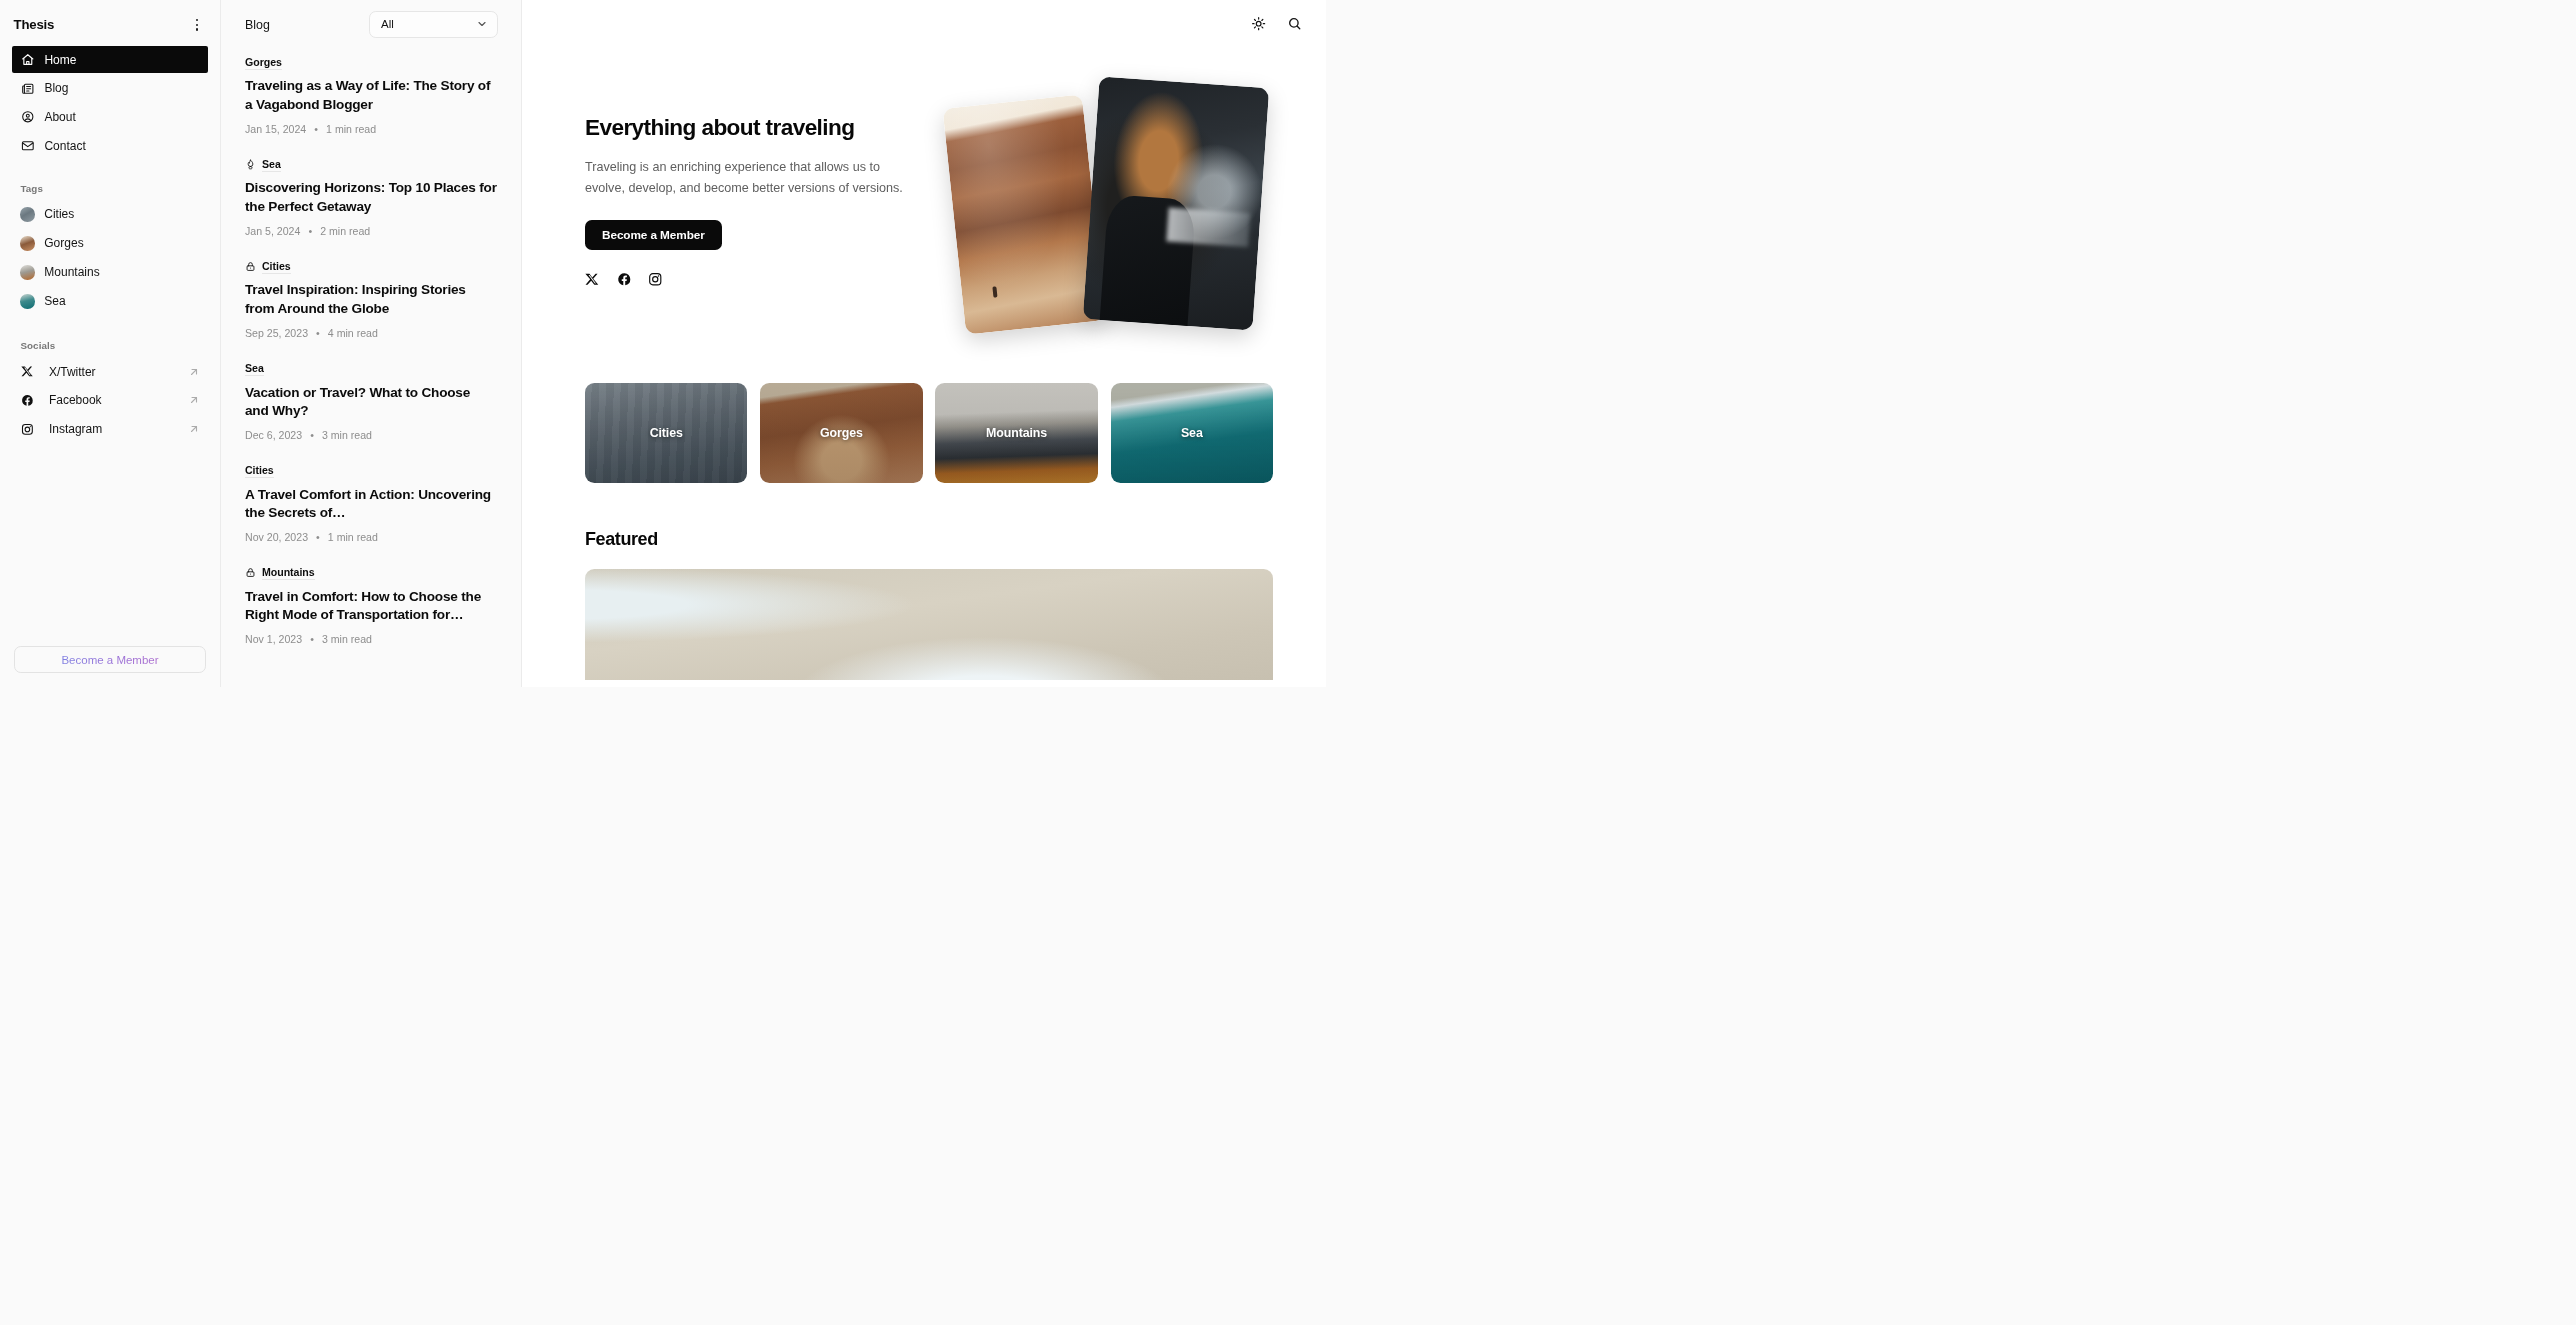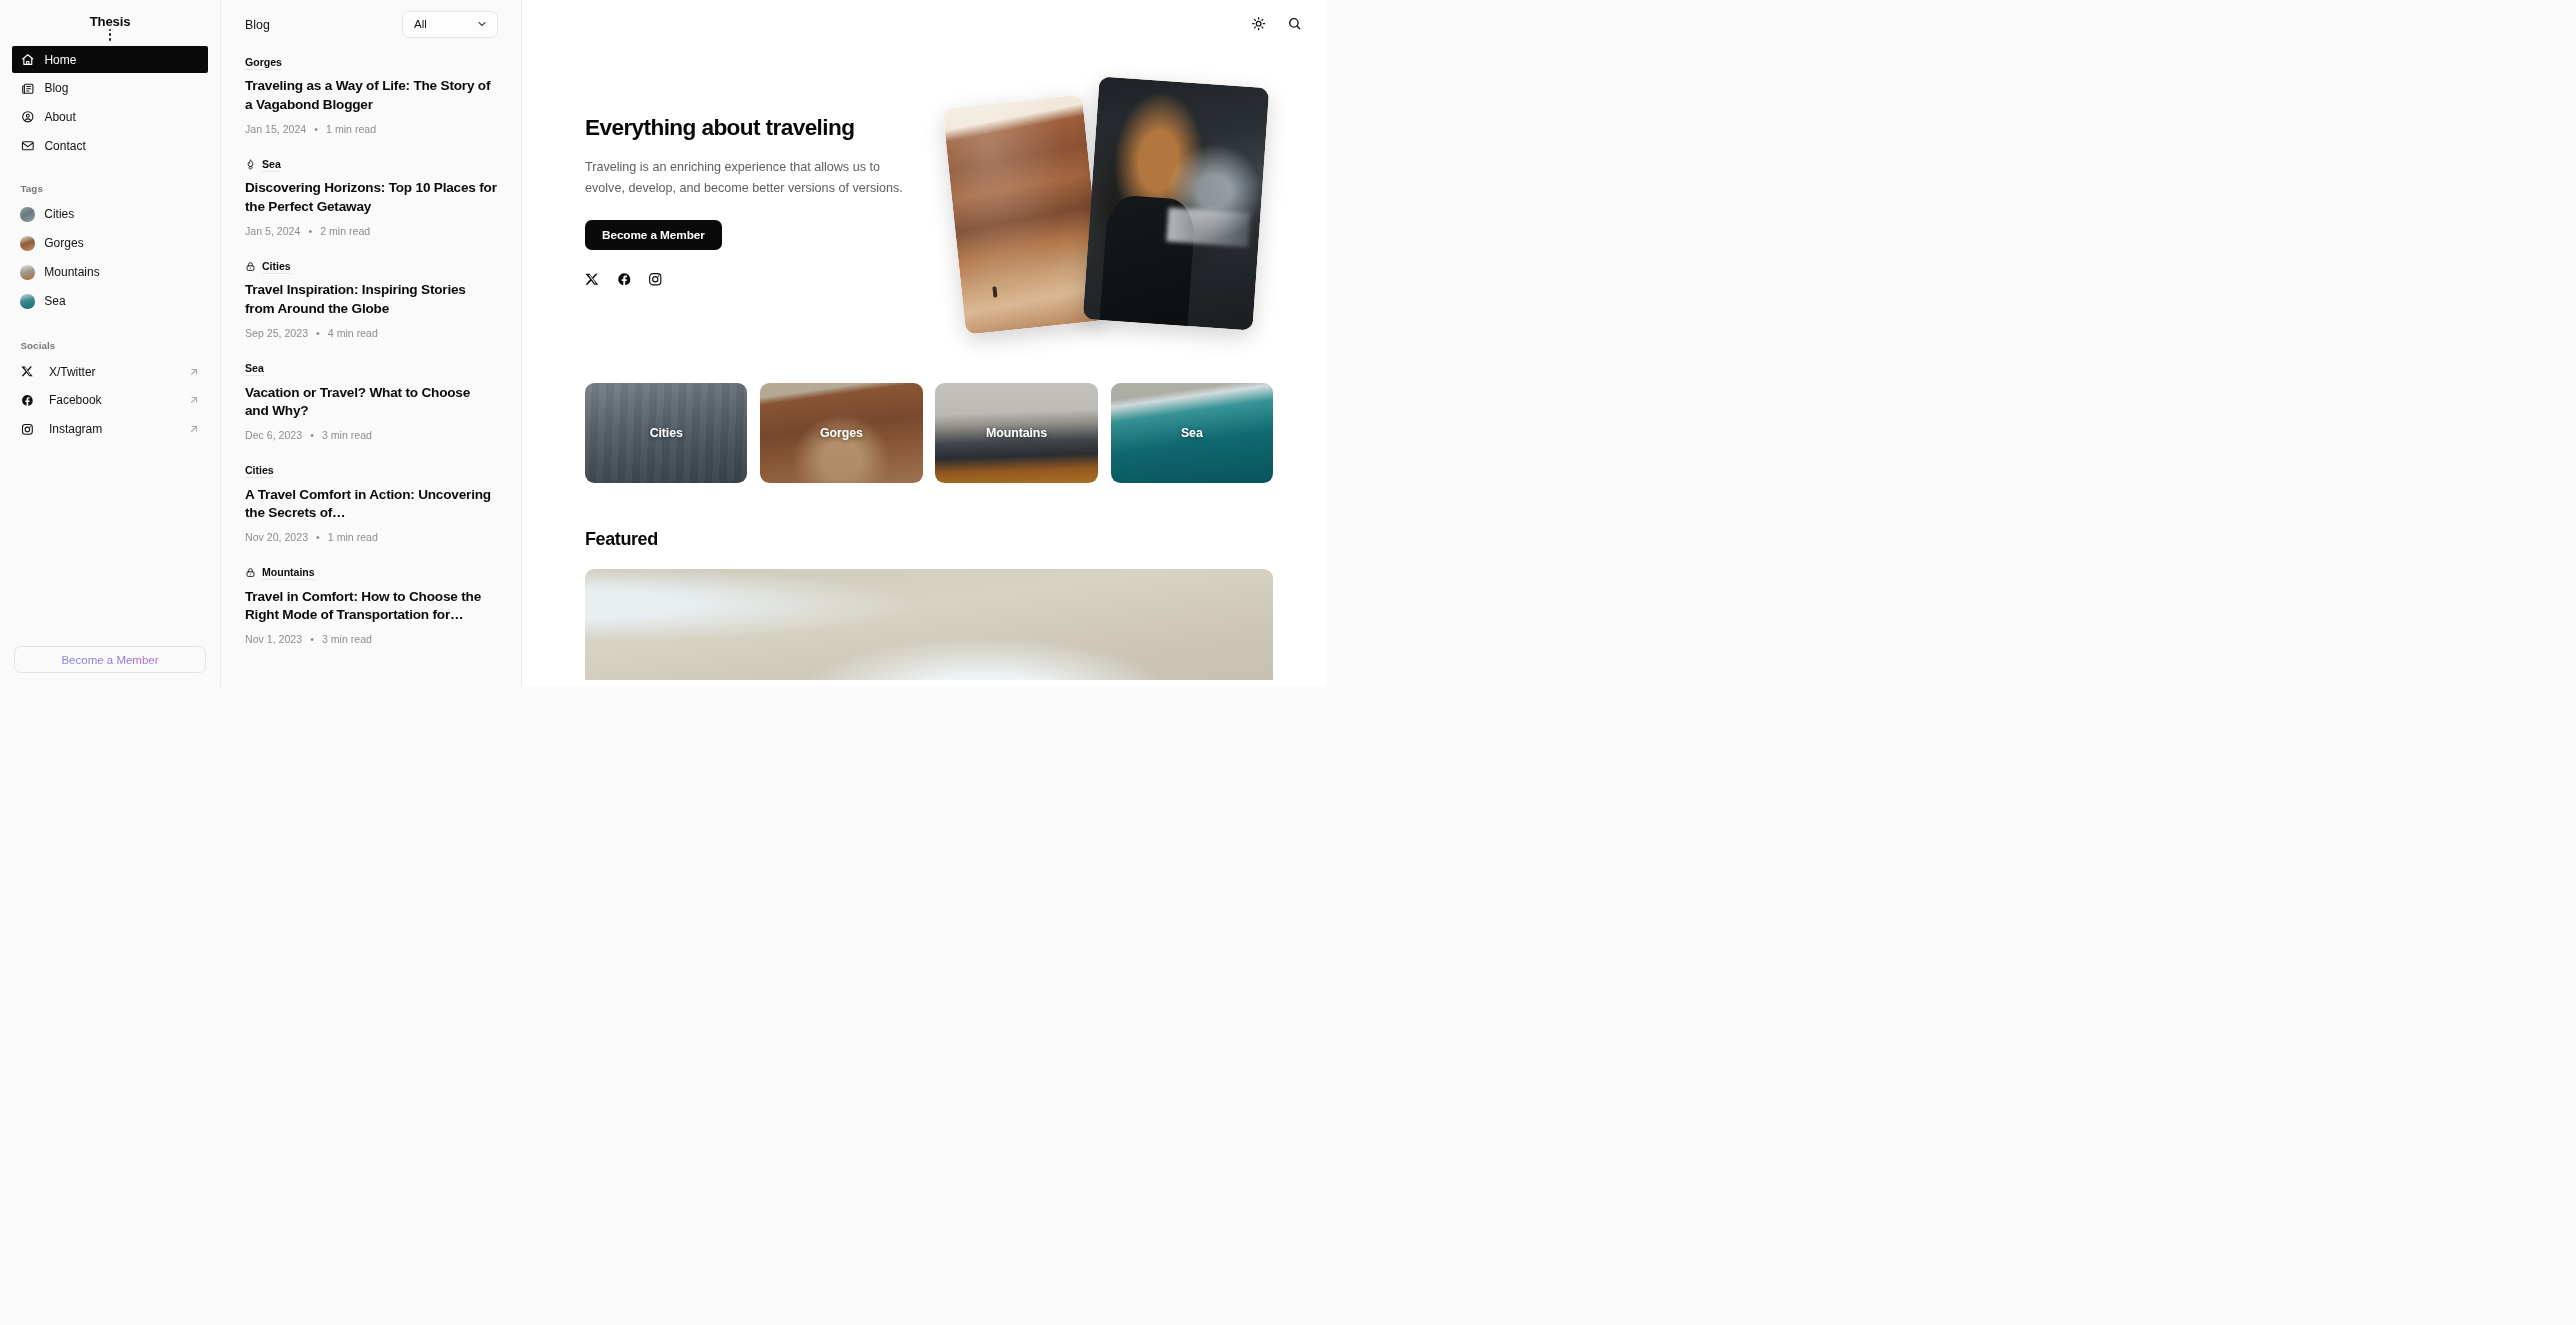--- a/index.html
+++ b/index.html
@@ -23,21 +23,20 @@
     display: flex;
     flex-direction: column;
     position: relative;
   }
   .sidebar-head {
     display: flex;
     align-items: center;
     justify-content: space-between;
     padding: 13.6px 13.6px 0 13.6px;
     height: 36px;
-    flex-direction: column;
   }
   .brand {
     font-size: 13.2px;
     font-weight: bold;
     letter-spacing: -0.2px;
     color: #0b0b0b;
   }
   .kebab {
     width: 19px; height: 19px;
     display: flex; flex-direction: column;
@@ -129,21 +128,21 @@
     overflow: hidden;
     position: relative;
   }
   .list-head {
     display: flex; align-items: center; justify-content: space-between;
     padding: 0 23px 0 24px;
     height: 49px;
   }
   .list-title { font-size: 12.4px; color: #131313; }
   .filter {
-    width: 96px; height: 26.4px;
+    width: 129px; height: 26.4px;
     border: 0.9px solid #e6e6e6;
     border-radius: 6.8px;
     background: #fdfdfd;
     display: flex; align-items: center; justify-content: space-between;
     padding: 0 9.4px 0 11px;
     font-size: 11.5px;
     color: #111111;
     cursor: pointer;
   }
   .filter svg { width: 12px; height: 12px; opacity: .8; }

